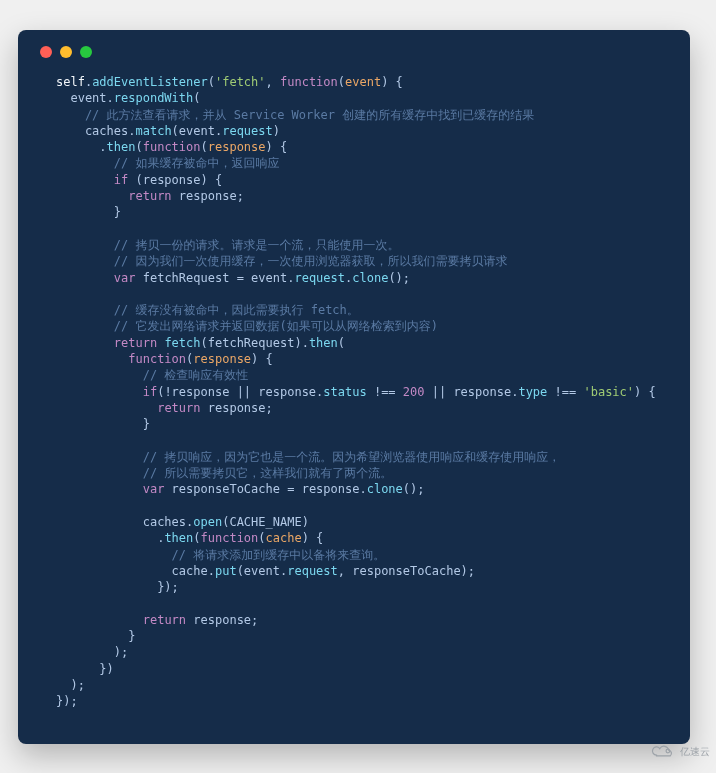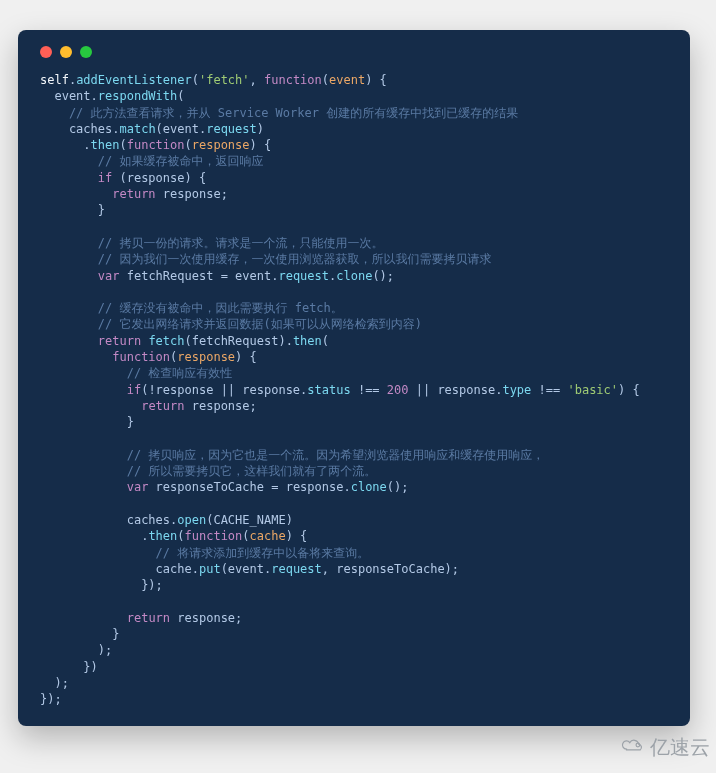--- a/index.html
+++ b/index.html
@@ -29,21 +29,21 @@
   }
   .dot {
     width: 12px;
     height: 12px;
     border-radius: 50%;
   }
   .dot.red { background: #FF5F56; }
   .dot.yellow { background: #FFBD2E; }
   .dot.green { background: #27C93F; }
   pre.code {
-    margin: 0;
+    margin: 16px;
     font-family: inherit;
     font-size: 12px;
     line-height: 16.3px;
     color: #B3C9E6;
     white-space: pre;
   }
   .tok-obj   { color: #F3F7FB; }
   .tok-prop  { color: #7CD8F0; }
   .tok-kw    { color: #C389C5; }
   .tok-fn    { color: #7CD8F0; }
@@ -53,22 +53,22 @@
   .tok-cmt   { color: #5A7AA3; }
   .tok-punct { color: #B3C9E6; }
   .watermark {
     position: absolute;
     right: 6px;
     bottom: 12px;
     display: flex;
     align-items: center;
     gap: 4px;
     color: #9CA2A8;
-    font-family: Liberation Mono, monospace;
-    font-size: 20px;
+    font-family: Liberation Serif, serif;
+    font-size: 10px;
   }
   .watermark svg {
     width: 26px;
     height: 16px;
     stroke: #9CA2A8;
     fill: none;
     stroke-width: 1.5;
   }
 </style>
 </head>

